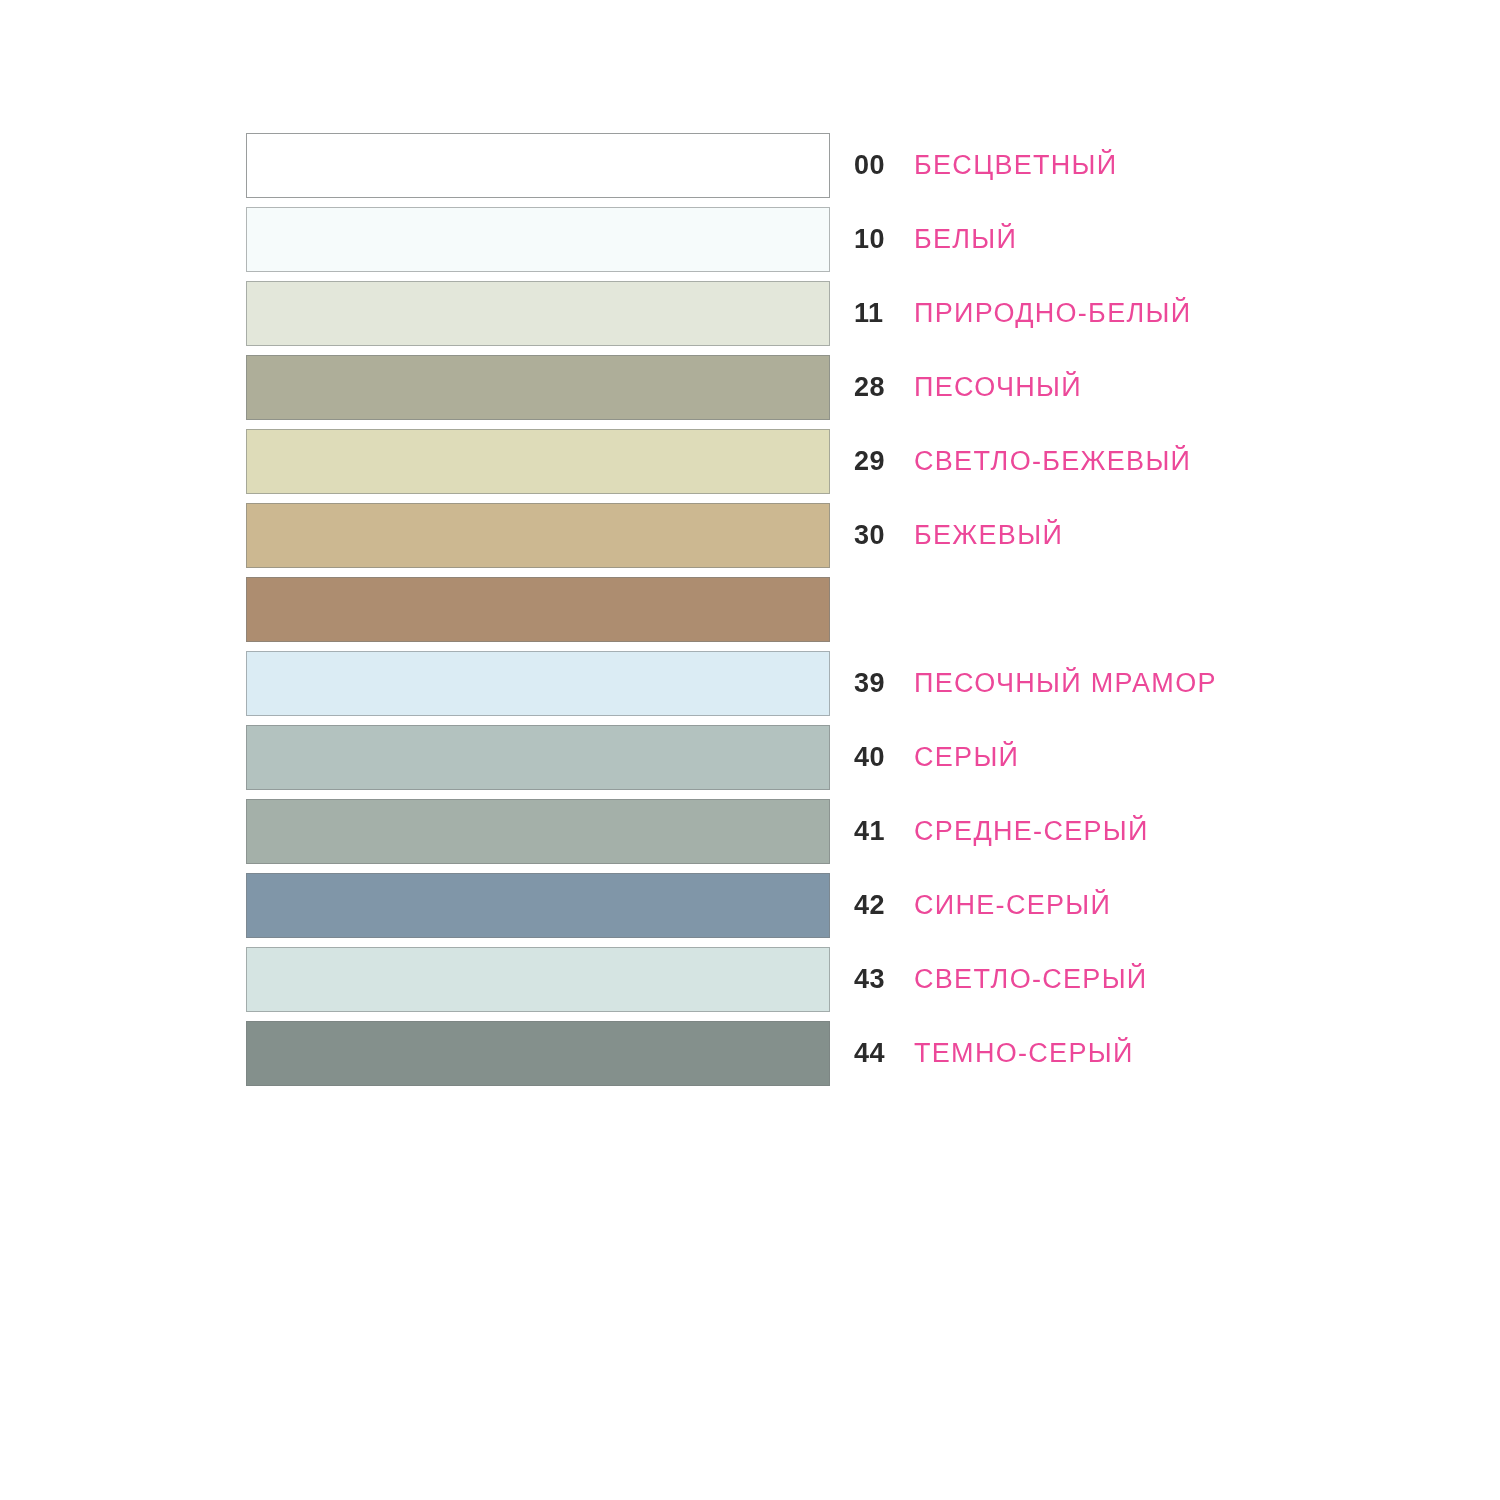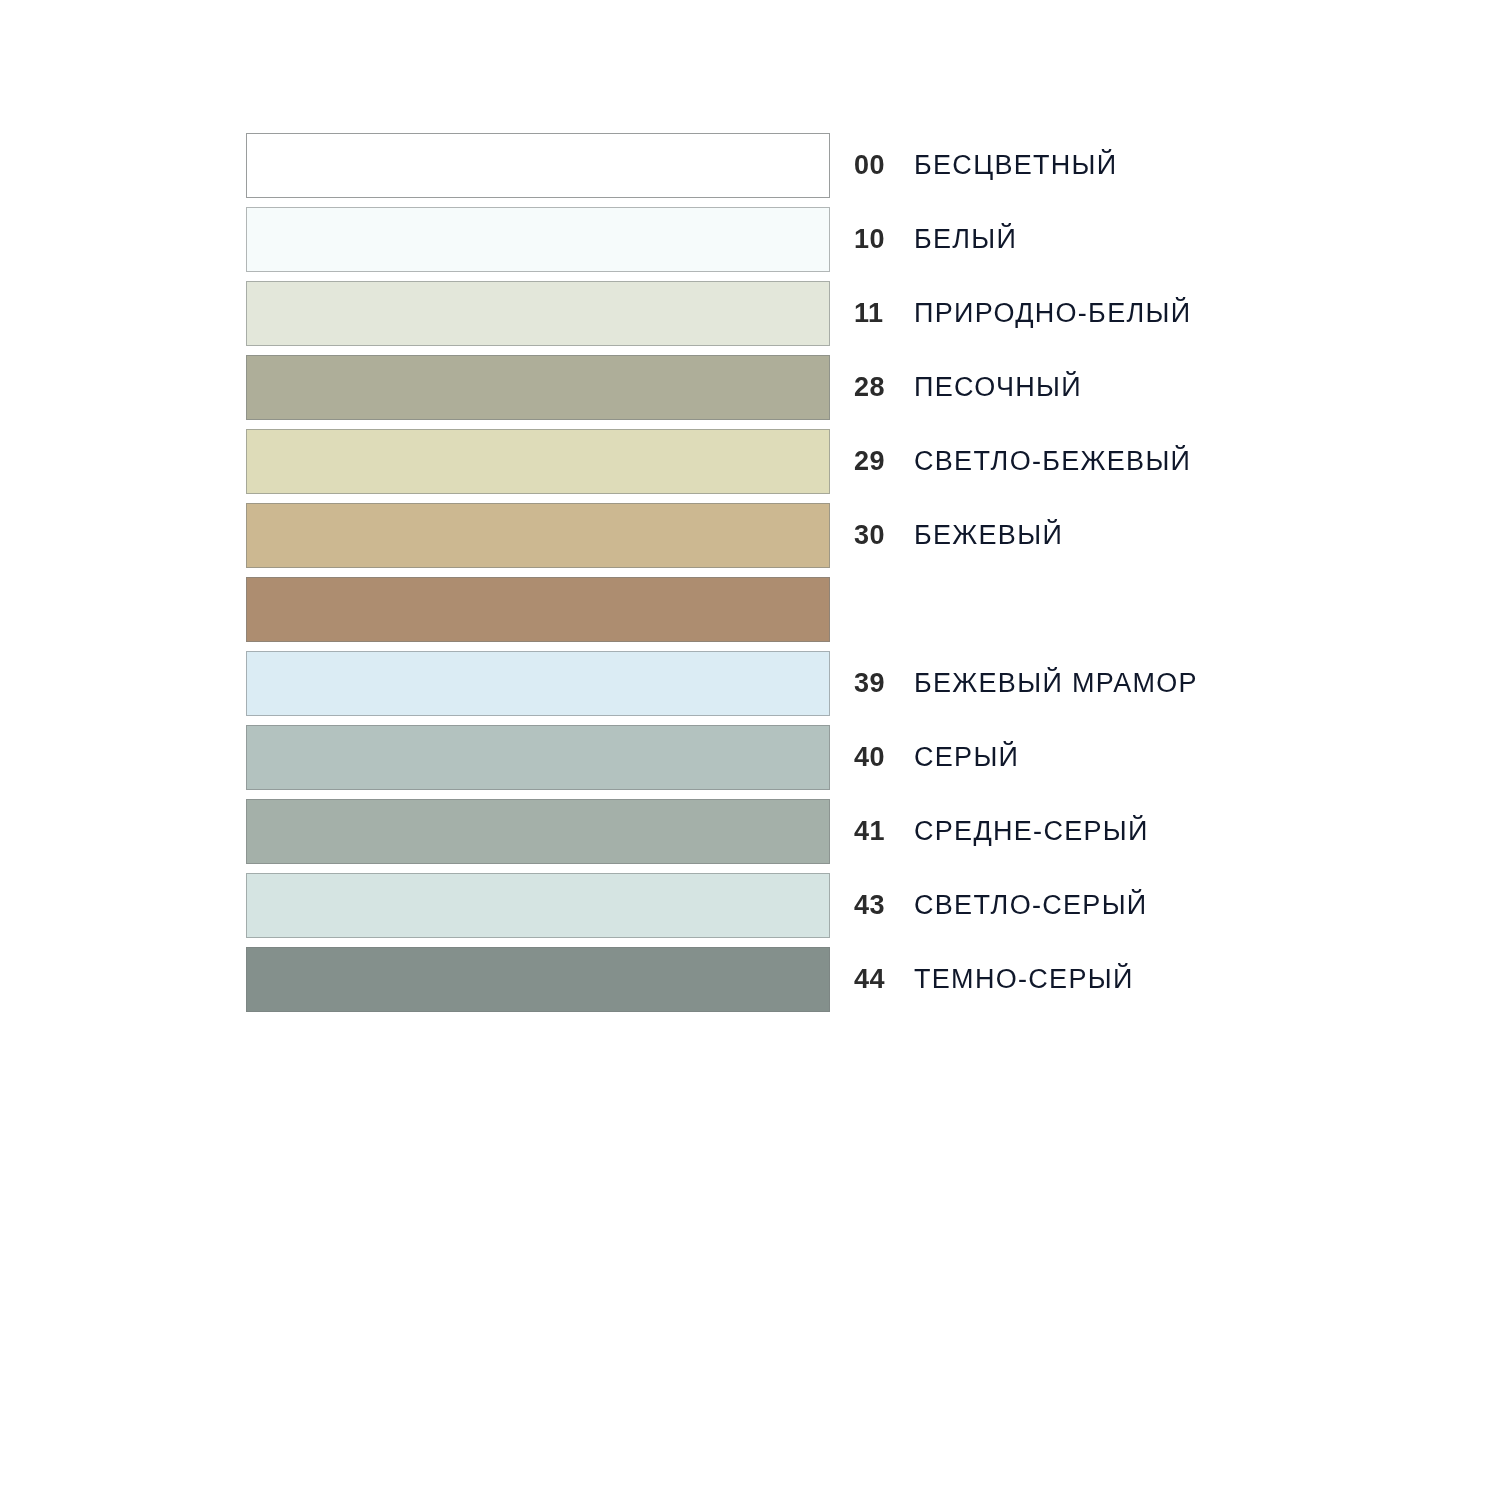--- a/index.html
+++ b/index.html
@@ -54,21 +54,21 @@
     font-weight: bold;
     font-size: 27px;
     color: #2b2b2b;
     letter-spacing: 0.5px;
     min-width: 46px;
   }
 
   .name {
     font-weight: normal;
     font-size: 27px;
-    color: #0f172a;
+    color: #ec4899;
     letter-spacing: 1.3px;
     margin-left: 14px;
   }
 </style>
 </head>
 <body>
 
 <div id="palette-chart">
     <div class="palette-row">
       <div class="swatch outlined" style="background-color: rgb(255, 255, 255);"></div>
@@ -112,35 +112,42 @@
         <span class="name">БЕЖЕВЫЙ</span>
       </div>
     </div>
     <div class="palette-row">
       <div class="swatch" style="background-color: rgb(173, 141, 112);"></div>
     </div>
     <div class="palette-row">
       <div class="swatch" style="background-color: rgb(219, 236, 244);"></div>
       <div class="row-label">
         <span class="code">39</span>
-        <span class="name">БЕЖЕВЫЙ МРАМОР</span>
+        <span class="name">ПЕСОЧНЫЙ МРАМОР</span>
       </div>
     </div>
     <div class="palette-row">
       <div class="swatch" style="background-color: rgb(179, 194, 191);"></div>
       <div class="row-label">
         <span class="code">40</span>
         <span class="name">СЕРЫЙ</span>
       </div>
     </div>
     <div class="palette-row">
       <div class="swatch" style="background-color: rgb(164, 176, 169);"></div>
       <div class="row-label">
         <span class="code">41</span>
         <span class="name">СРЕДНЕ-СЕРЫЙ</span>
+      </div>
+    </div>
+    <div class="palette-row">
+      <div class="swatch" style="background-color: rgb(128, 150, 168);"></div>
+      <div class="row-label">
+        <span class="code">42</span>
+        <span class="name">СИНЕ-СЕРЫЙ</span>
       </div>
     </div>
     <div class="palette-row">
       <div class="swatch" style="background-color: rgb(213, 228, 226);"></div>
       <div class="row-label">
         <span class="code">43</span>
         <span class="name">СВЕТЛО-СЕРЫЙ</span>
       </div>
     </div>
     <div class="palette-row">

